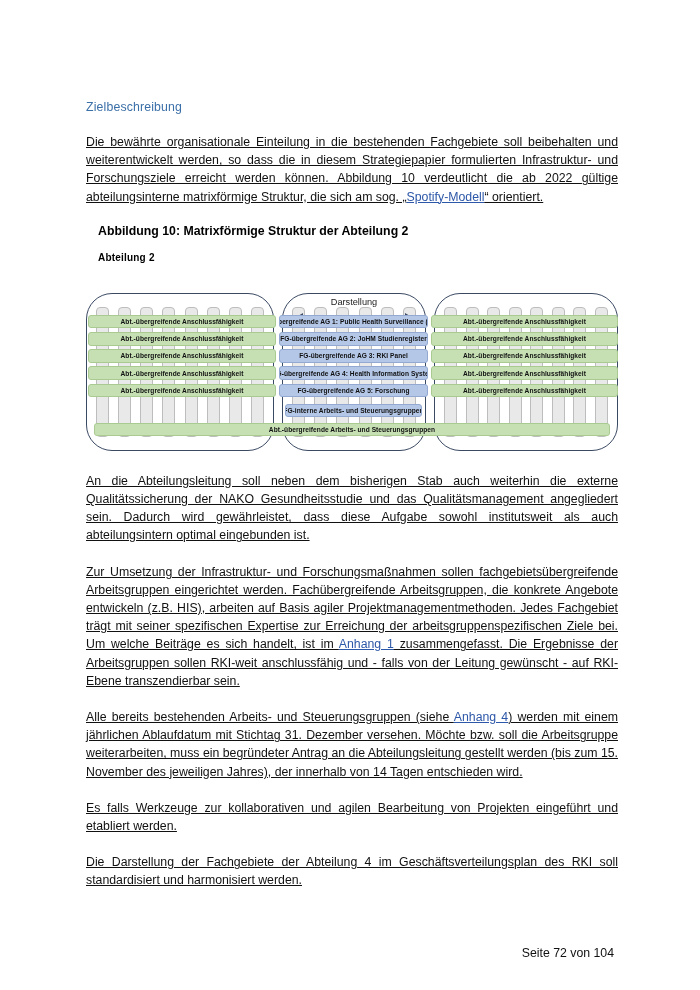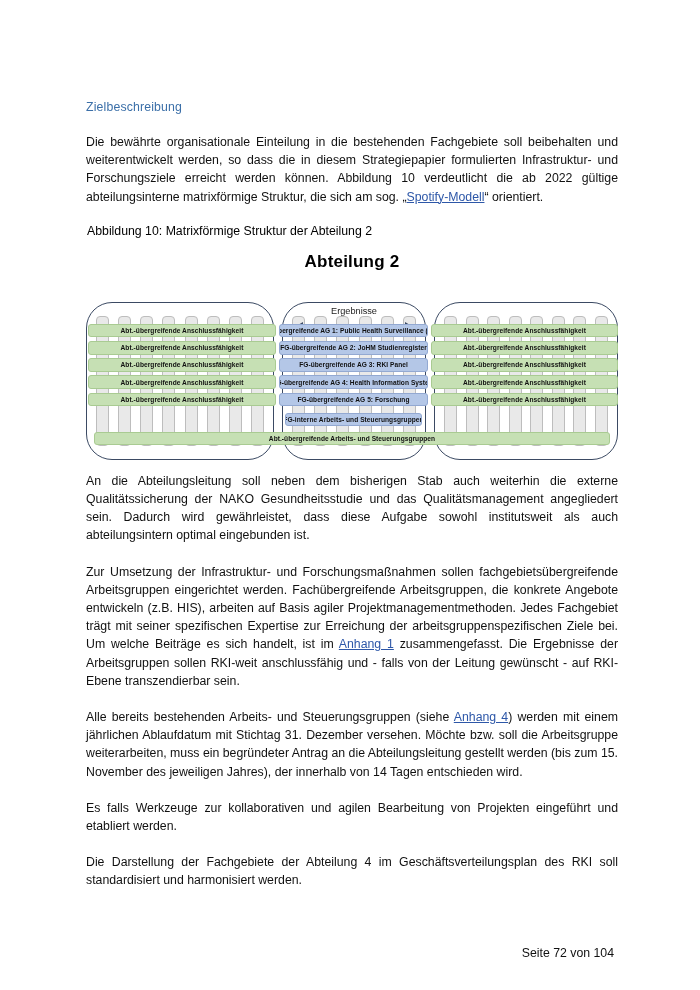--- a/index.html
+++ b/index.html
@@ -39,44 +39,45 @@
   }
 
   p.body {
     font-size: 12.3px;
     line-height: 18.2px;
     margin: 0 0 18px 0;
     text-align: justify;
     text-justify: inter-word;
     color: #111;
     hyphens: manual;
+    text-decoration: underline;
   }
 
   a.doclink {
     color: #2d57a8;
     text-decoration: underline;
   }
 
   .fig-caption {
     font-size: 12.3px;
-    font-weight: normal;
-    margin: 0 0 10px 1px;
+    font-weight: bold;
+    margin: 0 0 10px 12px;
     color: #000;
   }
 
   
   .figure {
     position: relative;
     width: 532px;
     height: 200px;
     margin: 6px 0 22px 0;
   }
   .fig-title {
-    text-align: center;
-    font-size: 17px;
+    text-align: left;
+    font-size: 10px;
     font-weight: bold;
     margin: 12px;
     padding-top: 2px;
     letter-spacing: .2px;
   }
 
   .diagram {
     position: relative;
     width: 532px;
     height: 178px;
@@ -233,21 +234,21 @@
             <div class="col"></div>
             <div class="col"></div>
             <div class="col"></div>
             <div class="col"></div>
             <div class="col"></div>
             <div class="col"></div>
             <div class="col"></div>
             <div class="col"></div>
           </div>
 
-        <div class="fg-label">Ergebnisse</div>
+        <div class="fg-label">Darstellung</div>
         <div class="fg-arrow">
           <span class="head l"></span>
           <span class="shaft"></span>
           <span class="head r"></span>
         </div>
 
         <div id="bars-host">
             <div class="bar green bar-l" style="top: 40px;">Abt.-übergreifende Anschlussfähigkeit</div>
             <div class="bar blue bar-m" style="top: 40px;">FG-übergreifende AG 1: Public Health Surveillance (NCD)</div>
             <div class="bar green bar-r" style="top: 40px;">Abt.-übergreifende Anschlussfähigkeit</div>

